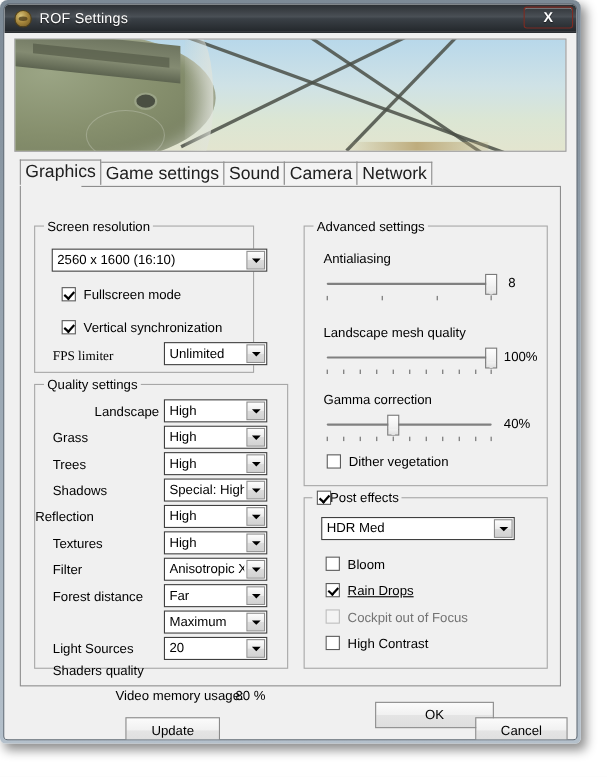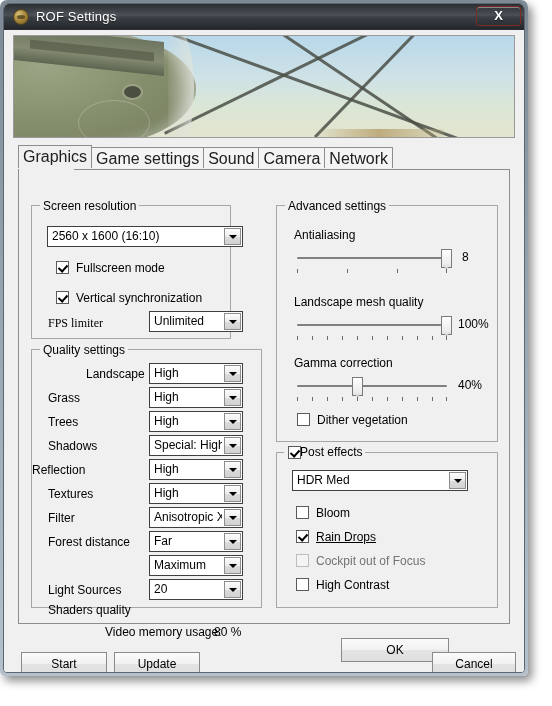--- a/index.html
+++ b/index.html
@@ -588,20 +588,19 @@
         <div class="chk dim" style="left:19px; top:101px;"></div>
         <div class="lbl dim" style="left:39px; top:101px;">Cockpit out of Focus</div>
 
         <div class="chk" style="left:19px; top:125px;"></div>
         <div class="lbl" style="left:39px; top:125px;">High Contrast</div>
       </div>
 
       <div id="memline" style="left:101px; top:595px;">Video memory usage:</div>
       <div id="memval" style="position:absolute; left:210px; top:595px; font-size:12px; color:#000; white-space:nowrap;">80 %</div>
 
-      <div class="btn-push" style="left:17px; top:622px; width:86px;">Start</div>
       <div class="btn-push" style="left:110px; top:622px; width:86px;">Update</div>
       <div class="btn-push" style="left:337px; top:608px; width:108px;">OK</div>
       <div class="btn-push" style="left:428px; top:622px; width:84px;">Cancel</div>
 
     </div>
   </div>
 </div>
 
 </body></html>

